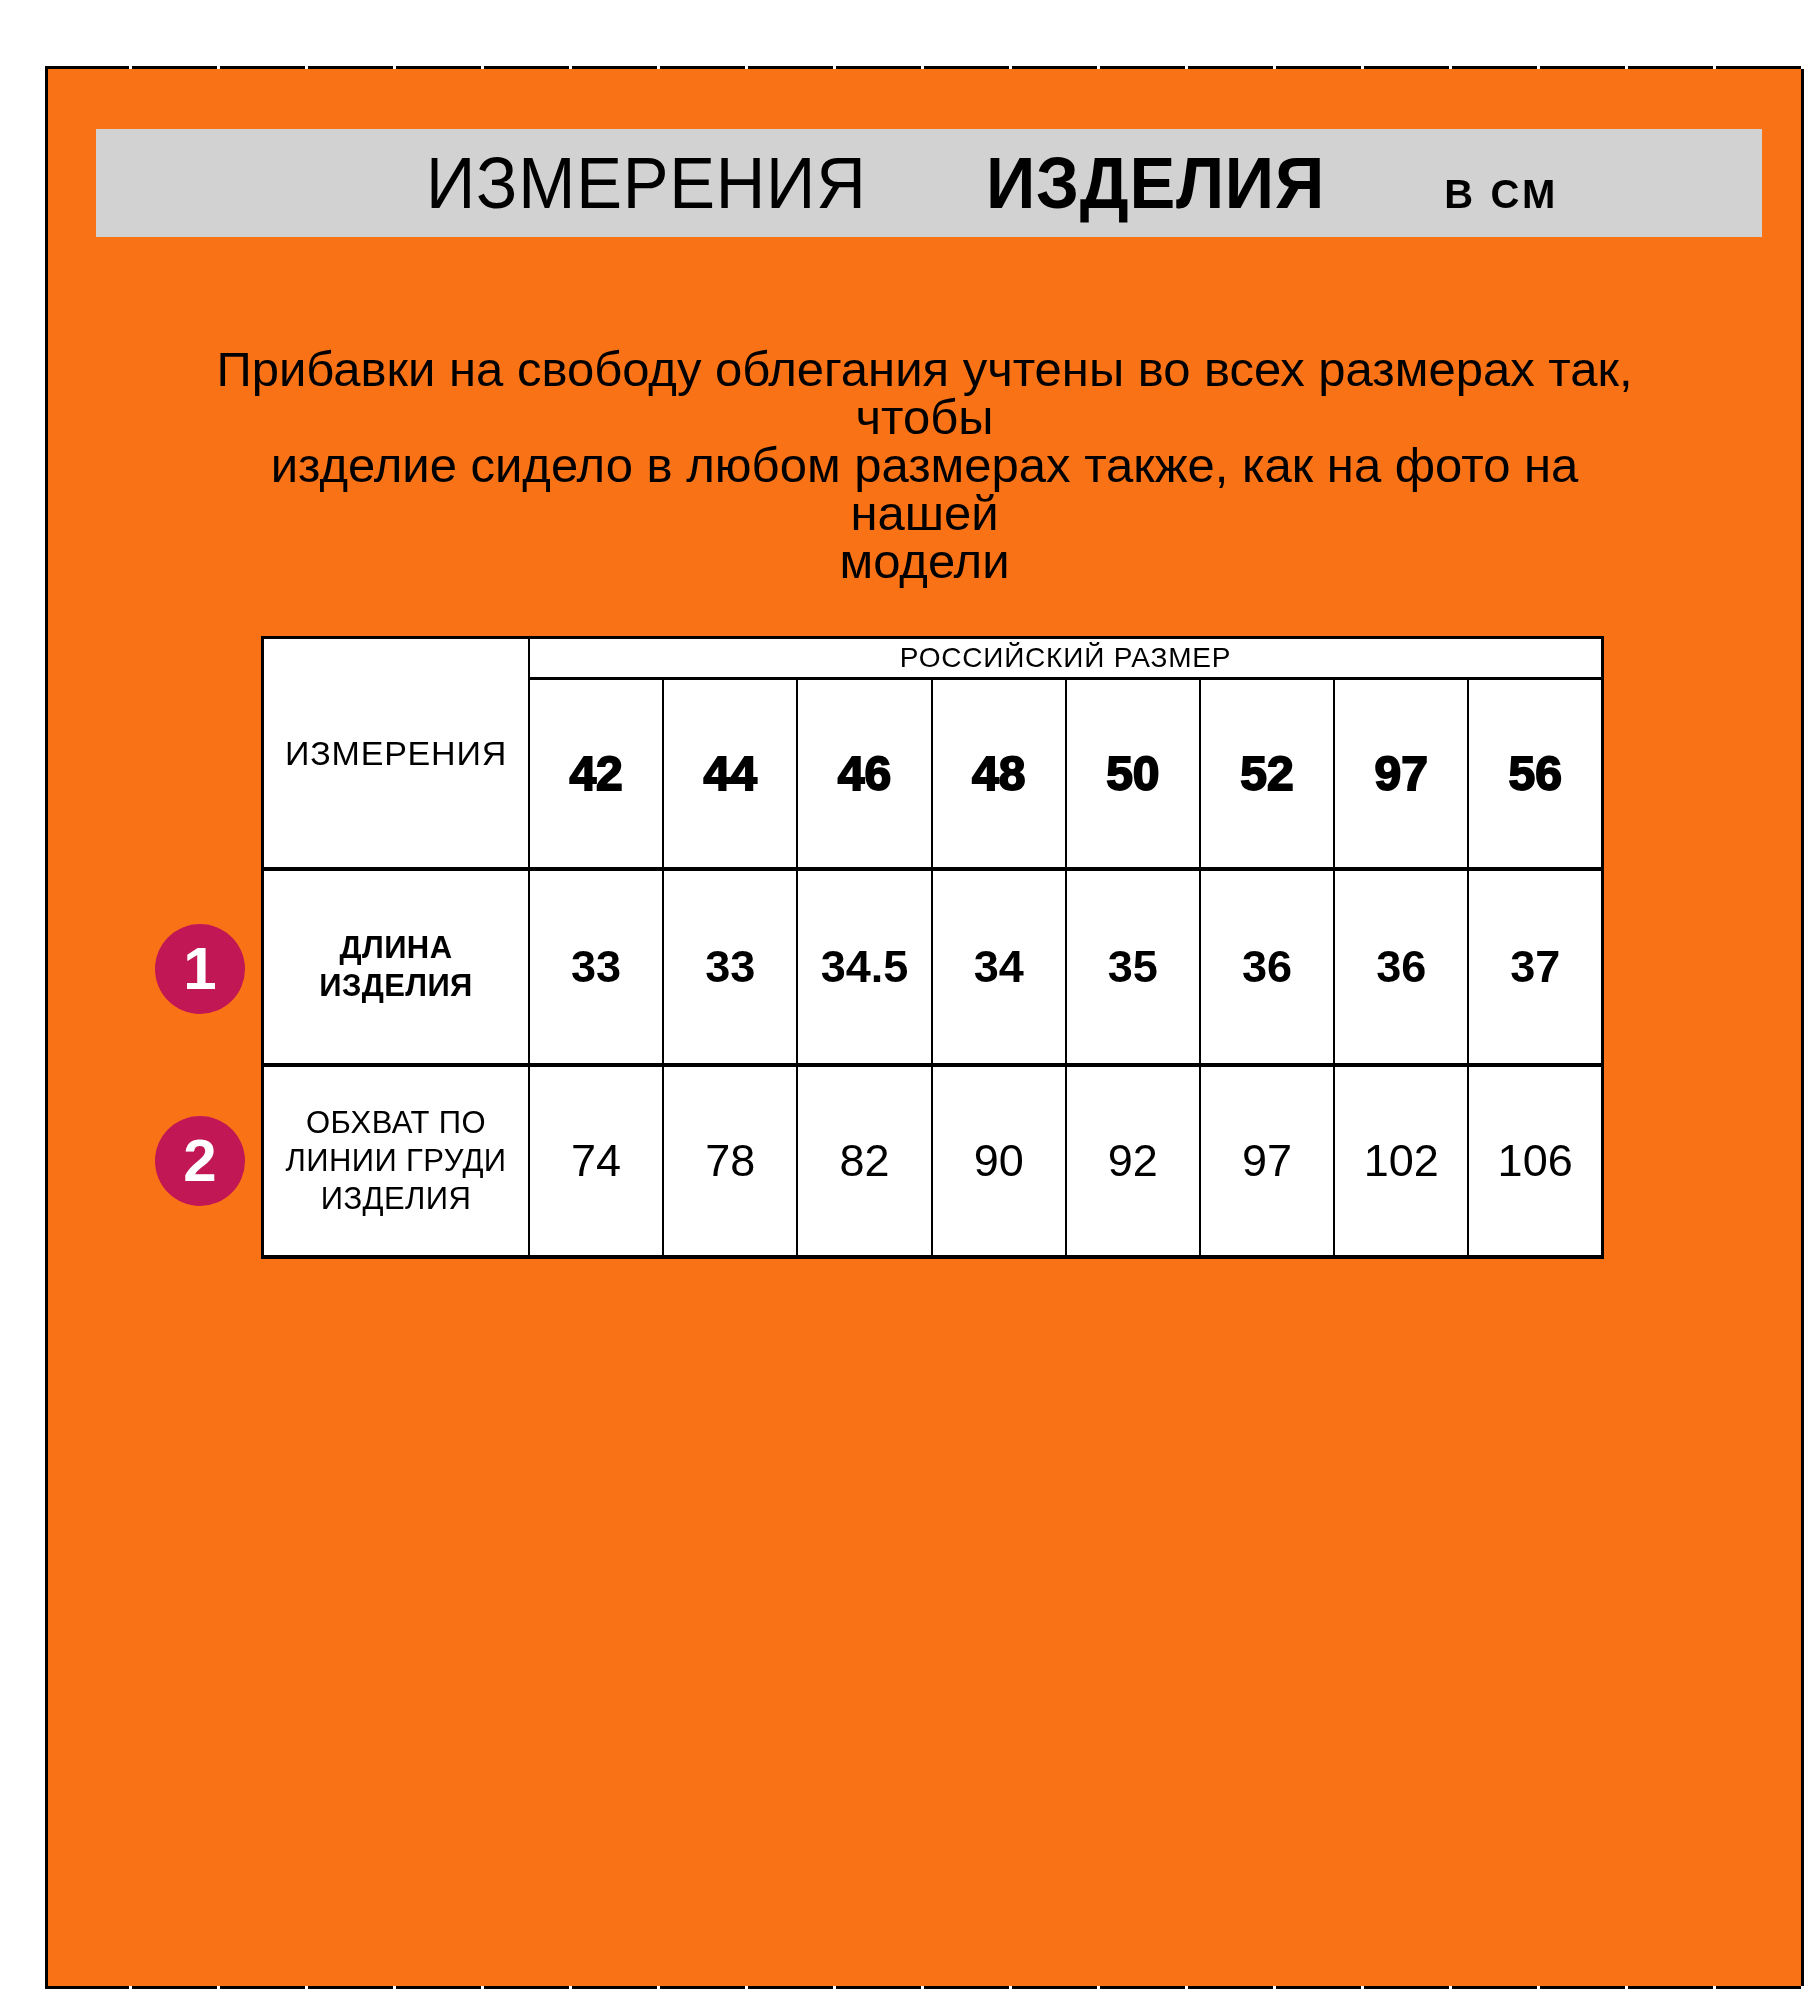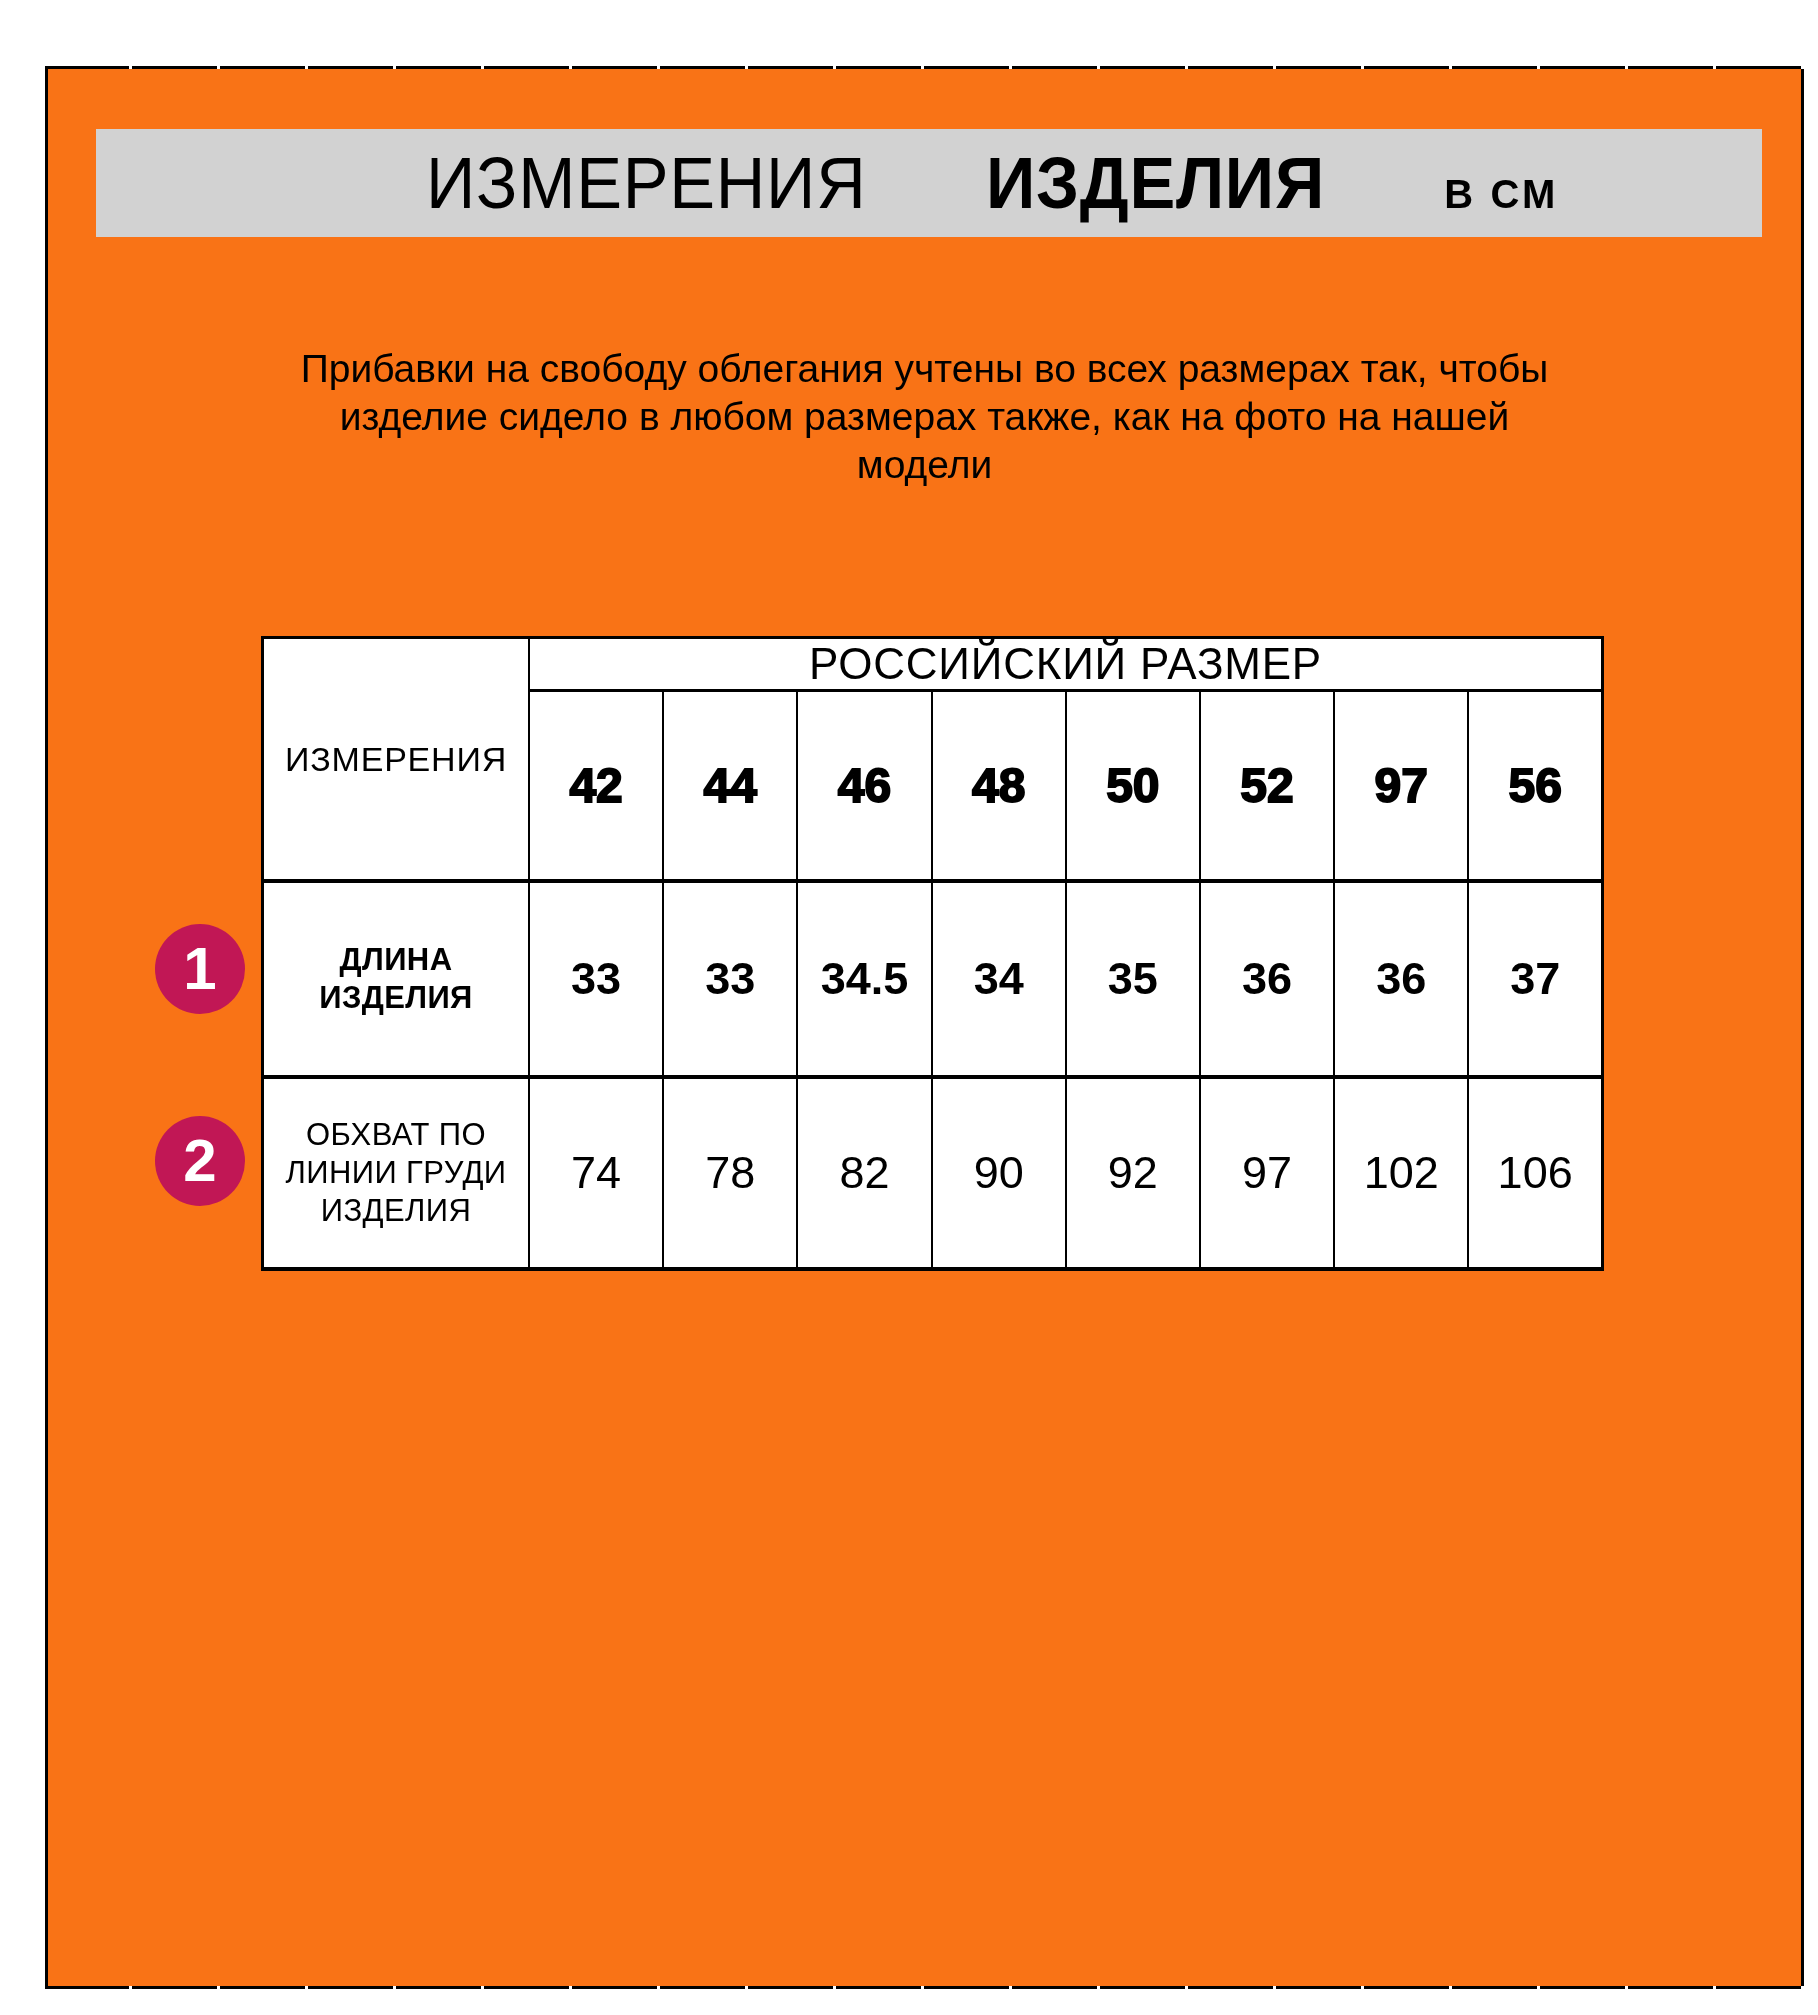--- a/index.html
+++ b/index.html
@@ -28,40 +28,40 @@
   .title-word{font-size:73px;line-height:1.15;letter-spacing:0.8px;transform:scaleX(.94);transform-origin:left;}
   .title-word.bold{font-weight:bold;margin-left:91px;}
   .title-unit{font-size:40px;font-weight:bold;margin-left:98px;letter-spacing:3.1px;}
 
   .product-code{
     position:absolute;left:0;top:206px;width:100%;
     text-align:center;font-size:55px;line-height:1.1;
   }
   .note{
     position:absolute;left:50%;transform:translateX(-50%);
-    width:1459px;text-align:center;font-size:39px;line-height:48px;
+    width:1459px;text-align:center;font-size:49px;line-height:48px;
   }
   .note.fit{top:276px;}
   .note.stretch{top:424px;}
 
   .size-table{
     position:absolute;left:213px;top:567px;
     border-collapse:collapse;table-layout:fixed;width:1343px;background:#fff;
   }
   .size-table td{
     border:2.3px solid #000;text-align:center;vertical-align:middle;
     padding:0;overflow:hidden;
   }
   .size-table{border:3.8px solid #000;}
   td.corner-cell{
     width:264px;font-size:34px;letter-spacing:0.8px;
     border-bottom:4.6px solid #000;
   }
   td.group-cell{
-    height:38px;font-size:44px;letter-spacing:0.8px;
+    height:38px;font-size:28px;letter-spacing:0.8px;
     border-bottom:3.8px solid #000;
   }
   tr.sizes-row td{
     height:187px;font-size:48px;font-weight:bold;
     -webkit-text-stroke:1.9px #000;
     border-bottom:4.6px solid #000;
   }
   tr.data-row td{border-bottom:4.6px solid #000;}
   tr.data-row.r1 td{height:192px;font-weight:bold;}
   tr.data-row.r2 td{height:188px;}

